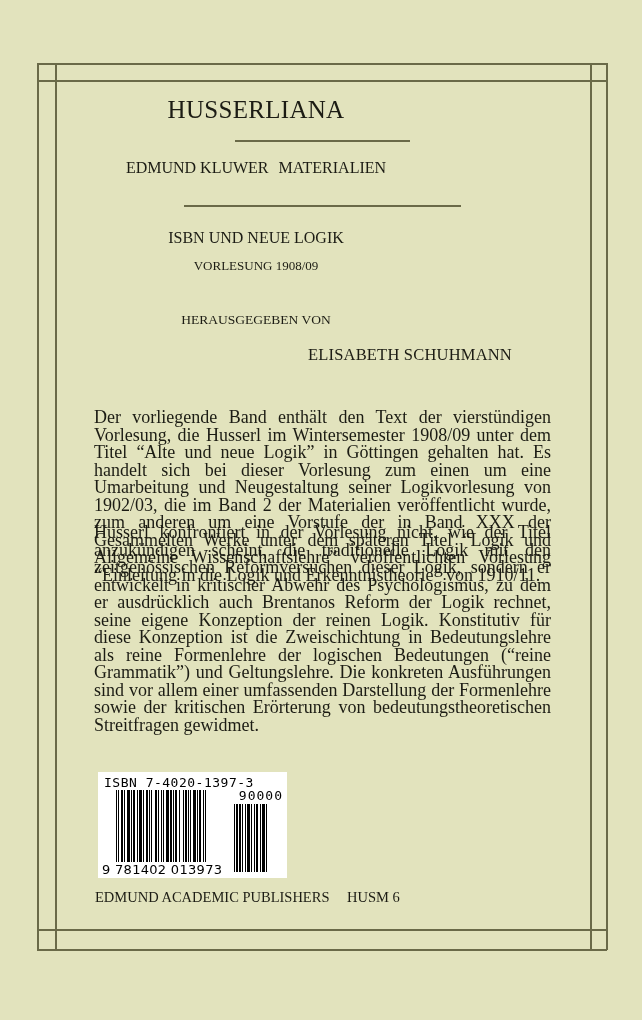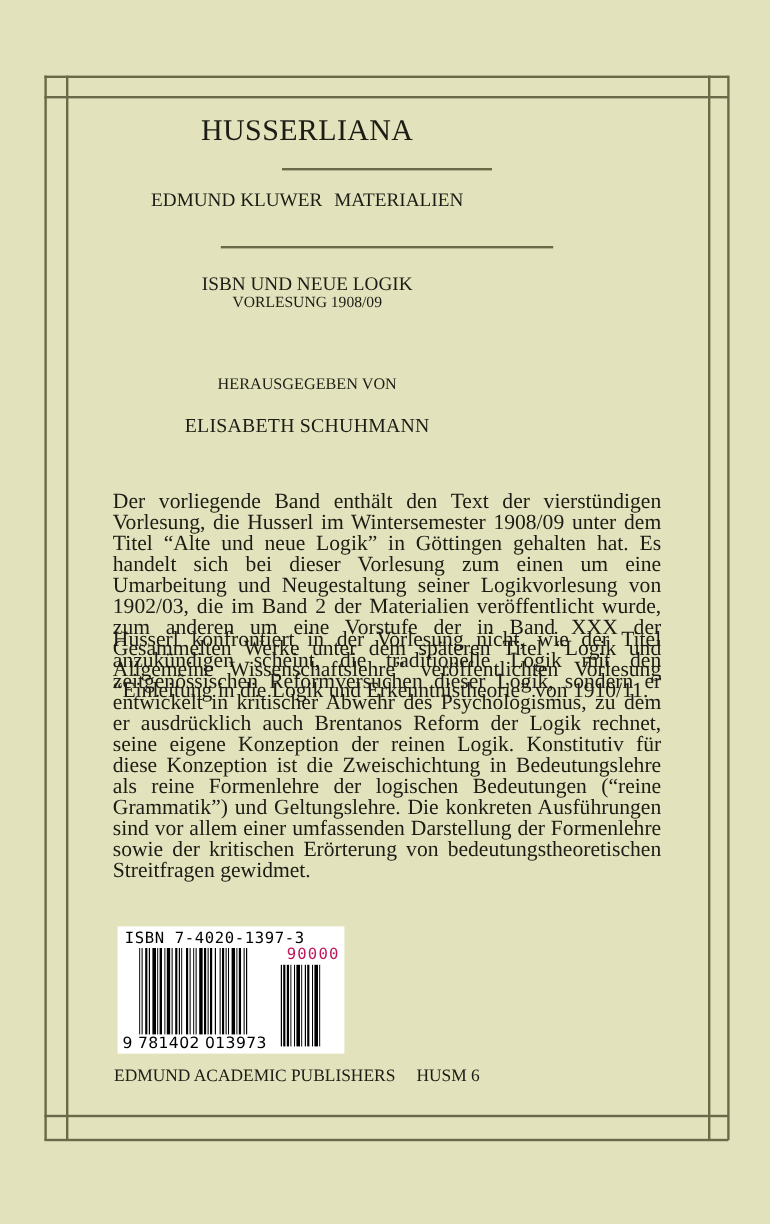--- a/index.html
+++ b/index.html
@@ -8,34 +8,34 @@
     font-family:"Liberation Serif", "DejaVu Serif", serif; color:#1c1c14;
   }
   .line { position:absolute; background:#6a6a48; }
   .center-text { position:absolute; left:0; width:512px; text-align:center; white-space:nowrap; }
   #series { top:96px; font-size:25px; letter-spacing:0.3px; }
   #rule1 { top:140px; left:235px; width:175px; height:1.5px; }
   #sub { top:159px; font-size:16px; word-spacing:0px; }
   #sub .gap { display:inline-block; width:10px; }
   #rule2 { top:205px; left:184px; width:277px; height:1.5px; }
   #title { top:229px; font-size:16px; }
-  #vorl { top:244px; font-size:13px; }
+  #vorl { top:258px; font-size:13px; }
   #hrsg { top:312px; font-size:13.5px; }
-  #editor { top:345px; font-size:16.5px; letter-spacing:0.2px; }
+  #editor { top:345px; font-size:16.5px; letter-spacing:0.2px;text-align:right; }
   .para {
     position:absolute; left:94px; width:457px; font-size:18px; line-height:17.5px;
     text-align:justify; margin:0;
   }
   #p1 { top:409px; }
   #p2 { top:524px; }
   #barcode {
     position:absolute; left:98px; top:772px; width:189px; height:106px; background:#ffffff;
   }
   #isbn-text { position:absolute; left:6px; top:3px; font-family:"DejaVu Sans Mono", monospace; font-size:13px; letter-spacing:0.5px; color:#000; }
-  #addon-text { position:absolute; right:4px; top:16px; font-family:"DejaVu Sans Mono", monospace; font-size:13px; letter-spacing:1px; color:#be185d; }
+  #addon-text { position:absolute; right:4px; top:16px; font-family:"DejaVu Sans Mono", monospace; font-size:13px; letter-spacing:1px; color:#000000; }
   #ean-text { position:absolute; left:4px; bottom:1px; font-family:"DejaVu Sans", sans-serif; font-size:13px; letter-spacing:0.3px; color:#000; background:#fff; }
   #bars-main { position:absolute; left:18px; top:18px; width:112px; height:75px; display:flex; }
   #bars-addon { position:absolute; left:136px; top:32px; width:50px; height:68px; display:flex; }
   .bar { height:100%; }
   #publisher { position:absolute; left:95px; top:889px; font-size:14.5px; white-space:nowrap; }
   #code { position:absolute; left:347px; top:889px; font-size:14.5px; white-space:nowrap; }
 </style>
 </head>
 <body>
 

